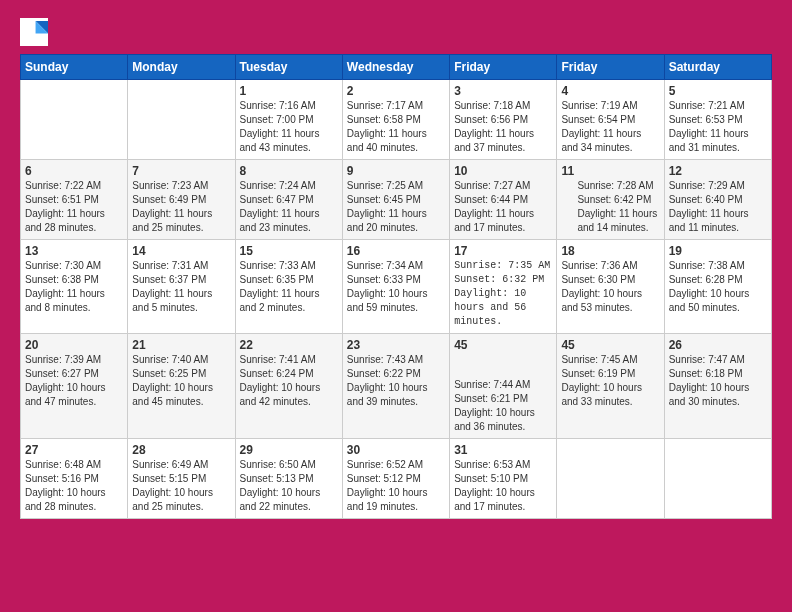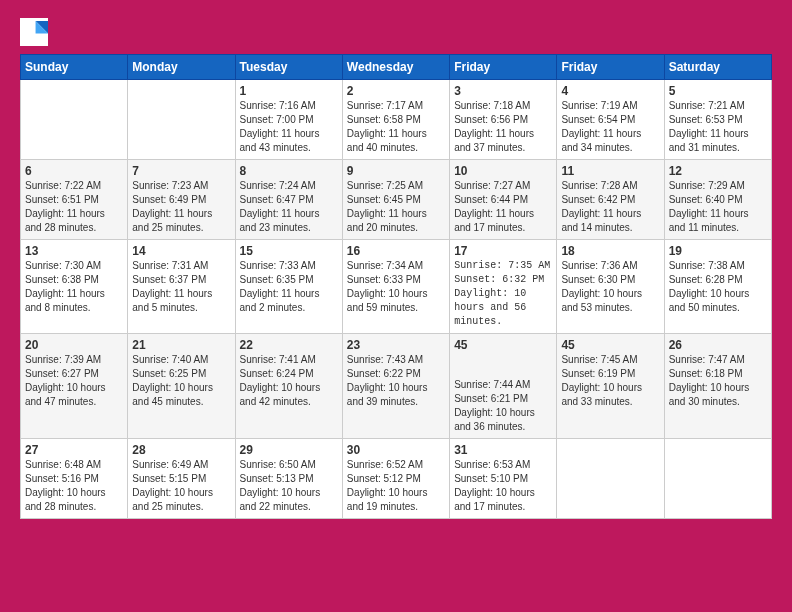--- a/index.html
+++ b/index.html
@@ -191,21 +191,21 @@
 Daylight: 11 hours and 20 minutes.</div>
           </td>
           <td>
             <span class="day-number">10</span>
             <div class="day-info" style="white-space: pre-line;">Sunrise: 7:27 AM
 Sunset: 6:44 PM
 Daylight: 11 hours and 17 minutes.</div>
           </td>
           <td>
             <span class="day-number">11</span>
-            <div class="day-info" style="white-space: pre-line;">Sunrise: 7:28 AM
+            <div class="day-info" style="white-space: pre-line; margin-left: 16px;">Sunrise: 7:28 AM
 Sunset: 6:42 PM
 Daylight: 11 hours and 14 minutes.</div>
           </td>
           <td>
             <span class="day-number">12</span>
             <div class="day-info" style="white-space: pre-line;">Sunrise: 7:29 AM
 Sunset: 6:40 PM
 Daylight: 11 hours and 11 minutes.</div>
           </td>
         </tr>

